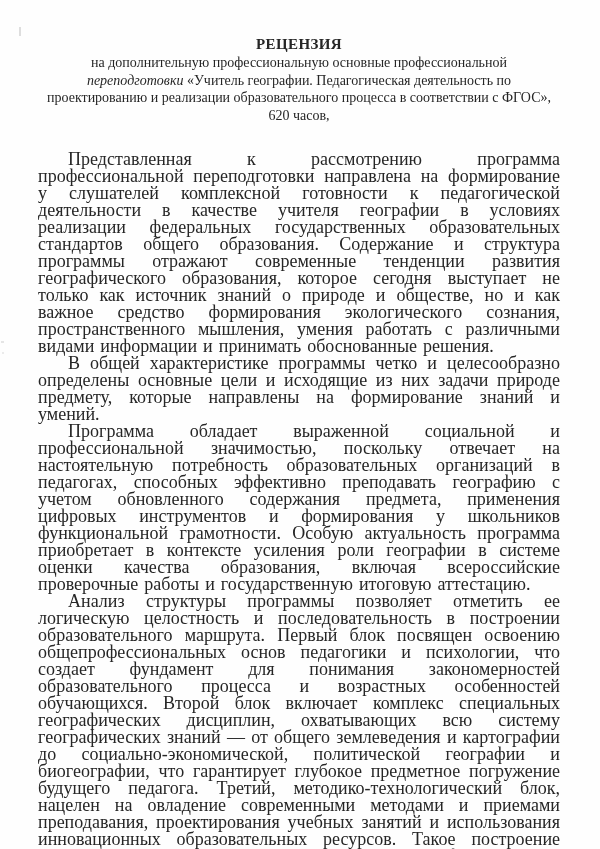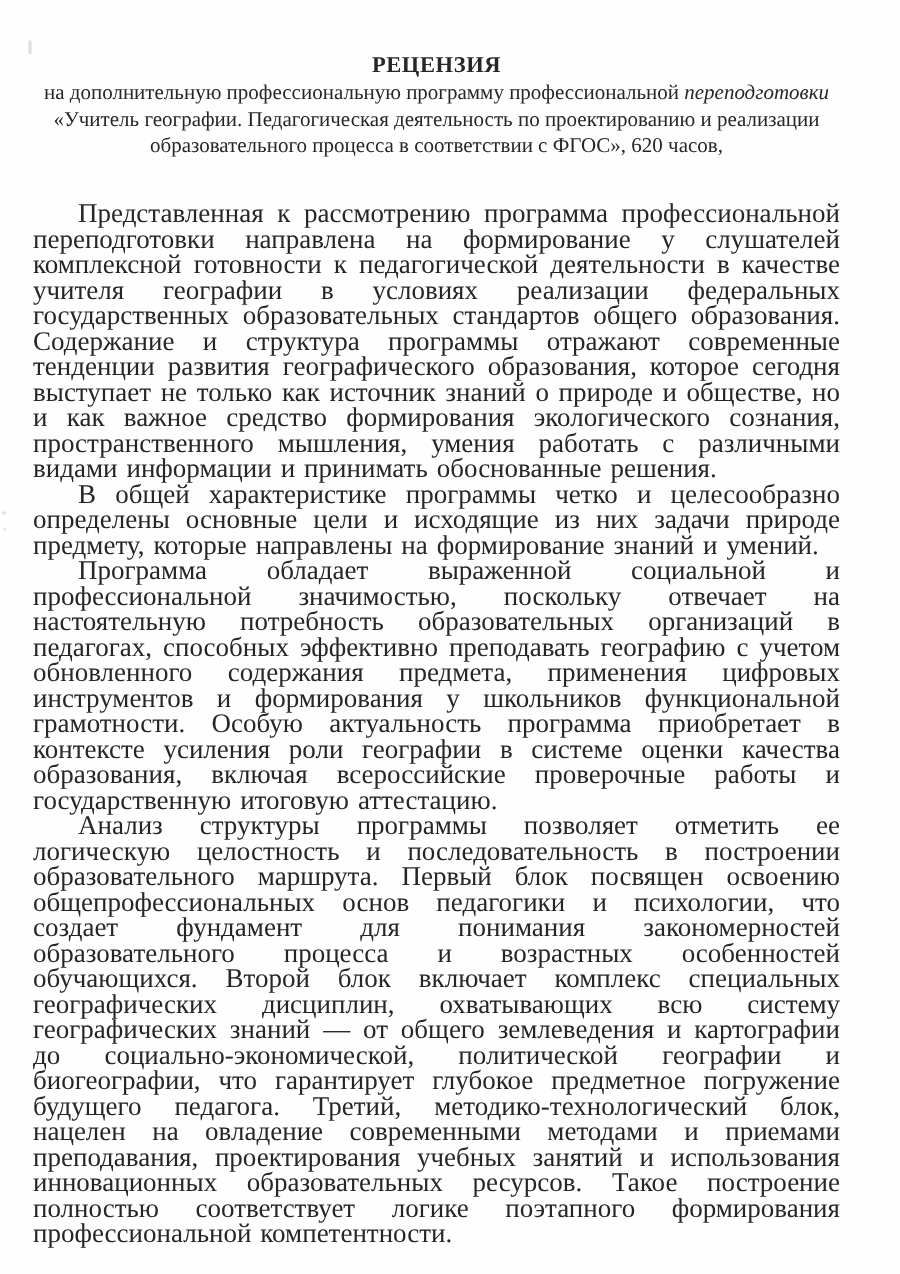--- a/index.html
+++ b/index.html
@@ -6,21 +6,21 @@
   body {
     width: 600px; height: 849px;
     background: #ffffff;
     font-family: "Liberation Serif", serif;
     overflow: hidden;
   }
   .page {
     position: relative;
     width: 600px; height: 849px;
     box-sizing: border-box;
-    padding: 36px 40px 0 22px;
+    padding: 36px 40px 0 38px;
     background: #fefefe;
     color: #262626;
   }
   .doc-title {
     font-size: 15px;
     font-weight: bold;
     text-align: center;
     margin: 0 0 1px 0;
     letter-spacing: 0.4px;
   }
@@ -48,21 +48,21 @@
 <body>
 
 <div class="page">
 
   <div class="scan-artifact artifact-1"></div>
   <div class="scan-artifact artifact-2"></div>
   <div class="scan-artifact artifact-3"></div>
 
   <header class="doc-header">
     <h1 class="doc-title">РЕЦЕНЗИЯ</h1>
-    <div class="doc-subtitle"><span>на дополнительную профессиональную программу профессиональной </span><em>переподготовки</em><span> «Учитель географии. Педагогическая деятельность по проектированию и реализации образовательного процесса в соответствии с ФГОС», 620 часов,</span>
+    <div class="doc-subtitle"><span>на дополнительную профессиональную основные профессиональной </span><em>переподготовки</em><span> «Учитель географии. Педагогическая деятельность по проектированию и реализации образовательного процесса в соответствии с ФГОС», 620 часов,</span>
     </div>
   </header>
 
   <main class="doc-body">
     <p class="para">Представленная к рассмотрению программа профессиональной переподготовки направлена на формирование у слушателей комплексной готовности к педагогической деятельности в качестве учителя географии в условиях реализации федеральных государственных образовательных стандартов общего образования. Содержание и структура программы отражают современные тенденции развития географического образования, которое сегодня выступает не только как источник знаний о природе и обществе, но и как важное средство формирования экологического сознания, пространственного мышления, умения работать с различными видами информации и принимать обоснованные решения.</p>
     <p class="para">В общей характеристике программы четко и целесообразно определены основные цели и исходящие из них задачи природе предмету, которые направлены на формирование знаний и умений.</p>
     <p class="para">Программа обладает выраженной социальной и профессиональной значимостью, поскольку отвечает на настоятельную потребность образовательных организаций в педагогах, способных эффективно преподавать географию с учетом обновленного содержания предмета, применения цифровых инструментов и формирования у школьников функциональной грамотности. Особую актуальность программа приобретает в контексте усиления роли географии в системе оценки качества образования, включая всероссийские проверочные работы и государственную итоговую аттестацию.</p>
     <p class="para">Анализ структуры программы позволяет отметить ее логическую целостность и последовательность в построении образовательного маршрута. Первый блок посвящен освоению общепрофессиональных основ педагогики и психологии, что создает фундамент для понимания закономерностей образовательного процесса и возрастных особенностей обучающихся. Второй блок включает комплекс специальных географических дисциплин, охватывающих всю систему географических знаний — от общего землеведения и картографии до социально-экономической, политической географии и биогеографии, что гарантирует глубокое предметное погружение будущего педагога. Третий, методико-технологический блок, нацелен на овладение современными методами и приемами преподавания, проектирования учебных занятий и использования инновационных образовательных ресурсов. Такое построение полностью соответствует логике поэтапного формирования профессиональной компетентности.</p>
   </main>
 

